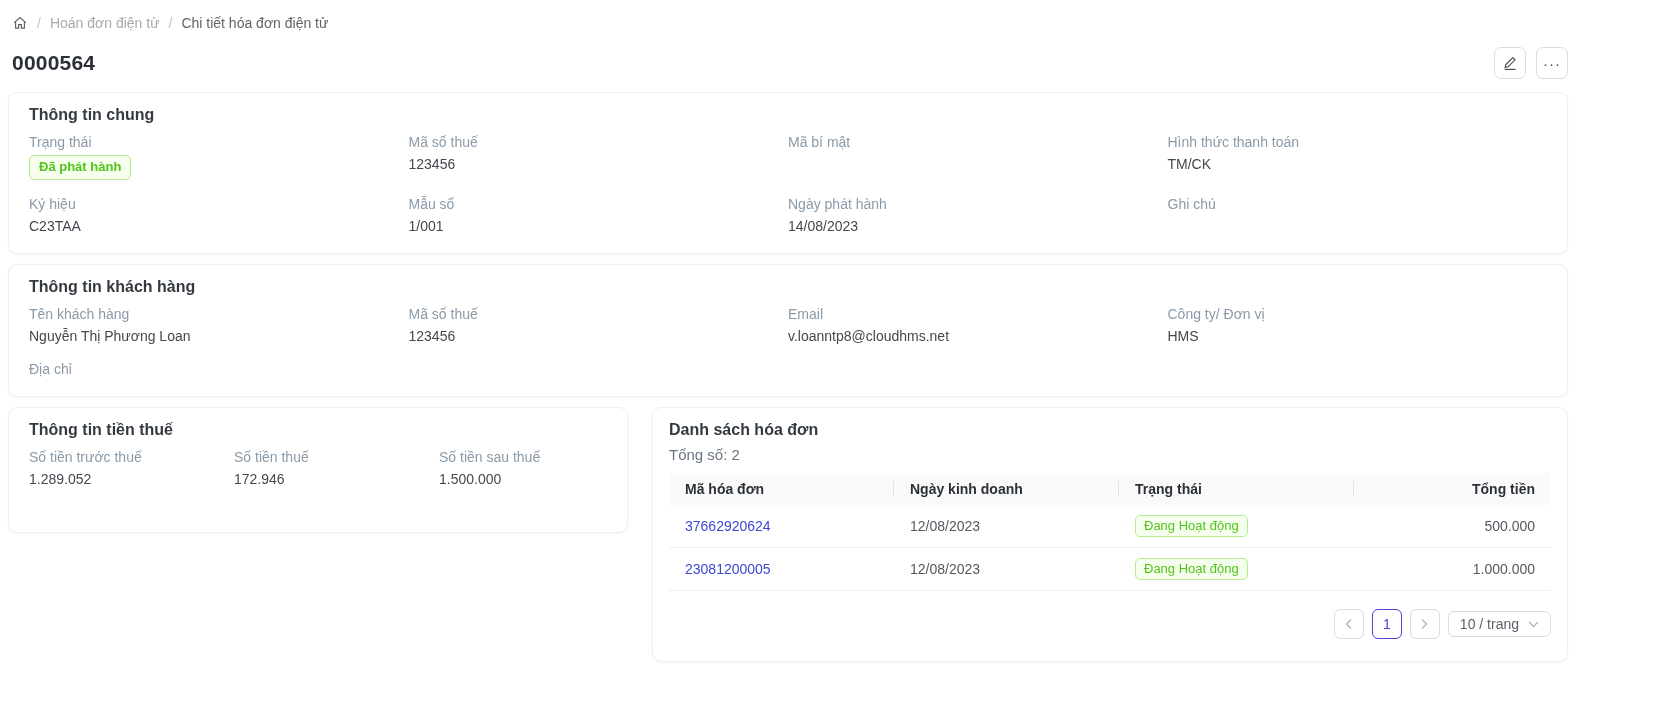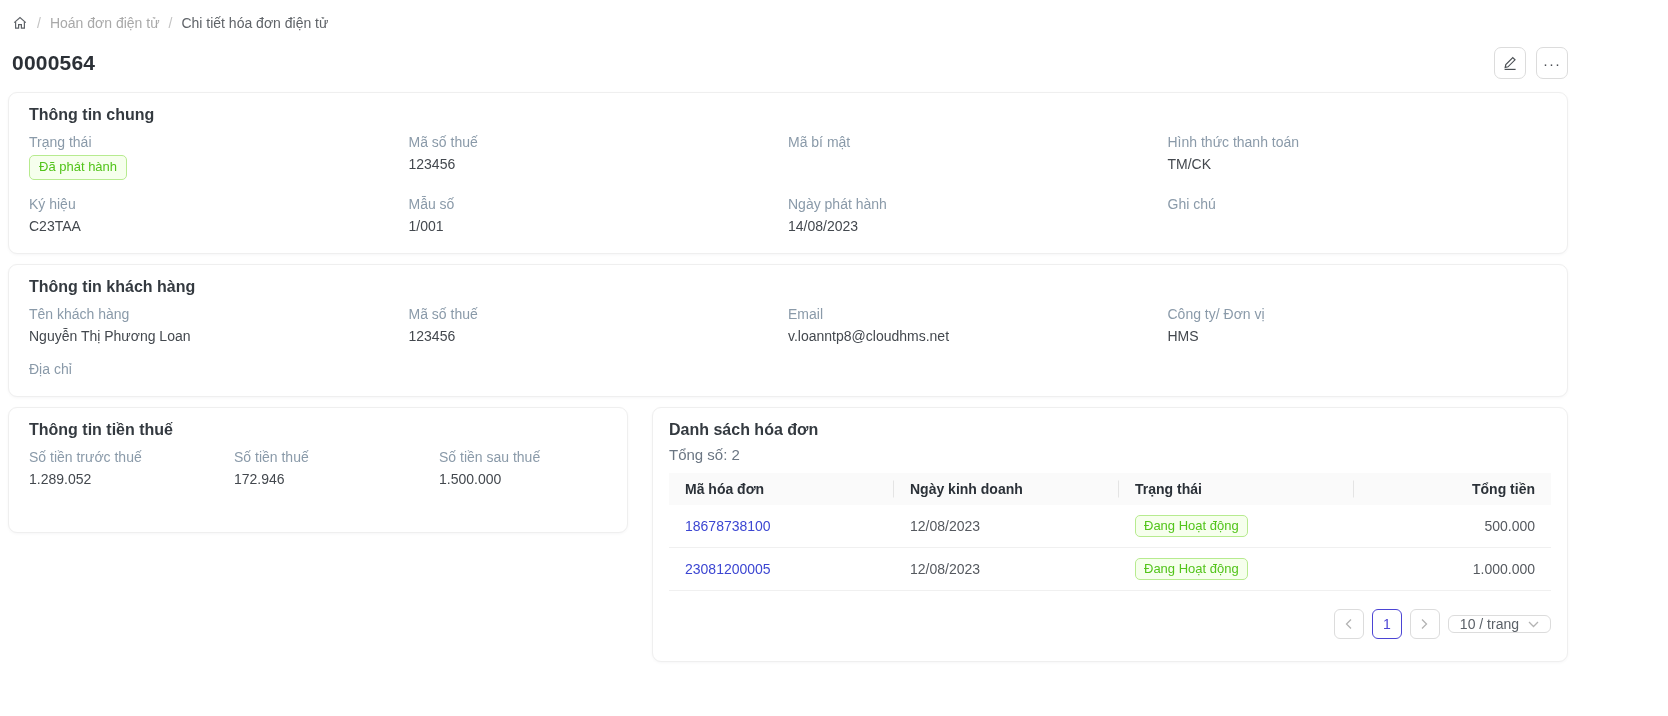--- a/index.html
+++ b/index.html
@@ -46,21 +46,21 @@
   .fields-grid { display: grid; grid-template-columns: repeat(4, 1fr); row-gap: 15px; margin-top: 9px; }
   .field-label { color: #8a9aa9; line-height: 18px; }
   .field-value { color: #43484e; line-height: 18px; margin-top: 4px; min-height: 18px; }
 
   .badge-green {
     display: inline-block;
     padding: 2px 9px 3px 9px;
     background: #f6ffed;
     border: 1px solid #b7eb8f;
     border-radius: 5px;
-    color: #52c41a; font-size: 13px; font-weight: 400;
+    color: #52c41a; font-size: 13px; font-weight: 700;
   }
 
   
   .bottom-row { display: flex; gap: 24px; align-items: flex-start; }
   .tax-card { width: 620px; padding-bottom: 44px; margin-bottom: 0; }
   .tax-grid { display: grid; grid-template-columns: 205px 205px 1fr; margin-top: 9px; }
   .invoices-card { flex: 1; padding: 13px 16px 22px 16px; margin-bottom: 0; }
 
   .total-line { margin: 7px 0 10px 0; font-size: 15px; color: #6b7683; }
 
@@ -99,21 +99,21 @@
   
   .pagination { display: flex; justify-content: flex-end; align-items: center; gap: 8px; margin-top: 18px; }
   .page-btn {
     min-width: 30px; height: 30px; background: #fff;
     border: 1px solid #dcdcdc; border-radius: 6px;
     display: flex; align-items: center; justify-content: center;
     color: #bfbfbf; cursor: pointer; font-size: 14px;
   }
   .page-btn.active { border-color: #4b44d4; color: #4b44d4; }
   .page-size {
-    height: 18px; background: #fff;
+    height: 26px; background: #fff;
     border: 1px solid #dcdcdc; border-radius: 6px;
     padding: 0 11px; display: flex; align-items: center; gap: 9px;
     color: #5b6168; cursor: pointer; font-size: 14px;
   }
   .chev { color: #b3b3b3; display: inline-flex; }
 </style>
 </head>
 <body>
 
 <div class="page">
@@ -241,21 +241,21 @@
         <thead>
           <tr>
             <th class="col-code">Mã hóa đơn</th>
             <th class="col-date">Ngày kinh doanh</th>
             <th class="col-status">Trạng thái</th>
             <th class="col-total">Tổng tiền</th>
           </tr>
         </thead>
         <tbody>
           <tr>
-            <td><a class="invoice-link">18678738100</a></td>
+            <td><a class="invoice-link">37662920624</a></td>
             <td>12/08/2023</td>
             <td><span class="row-badge">Đang Hoạt động</span></td>
             <td class="cell-total">500.000</td>
           </tr>
           <tr>
             <td><a class="invoice-link">23081200005</a></td>
             <td>12/08/2023</td>
             <td><span class="row-badge">Đang Hoạt động</span></td>
             <td class="cell-total">1.000.000</td>
           </tr>

